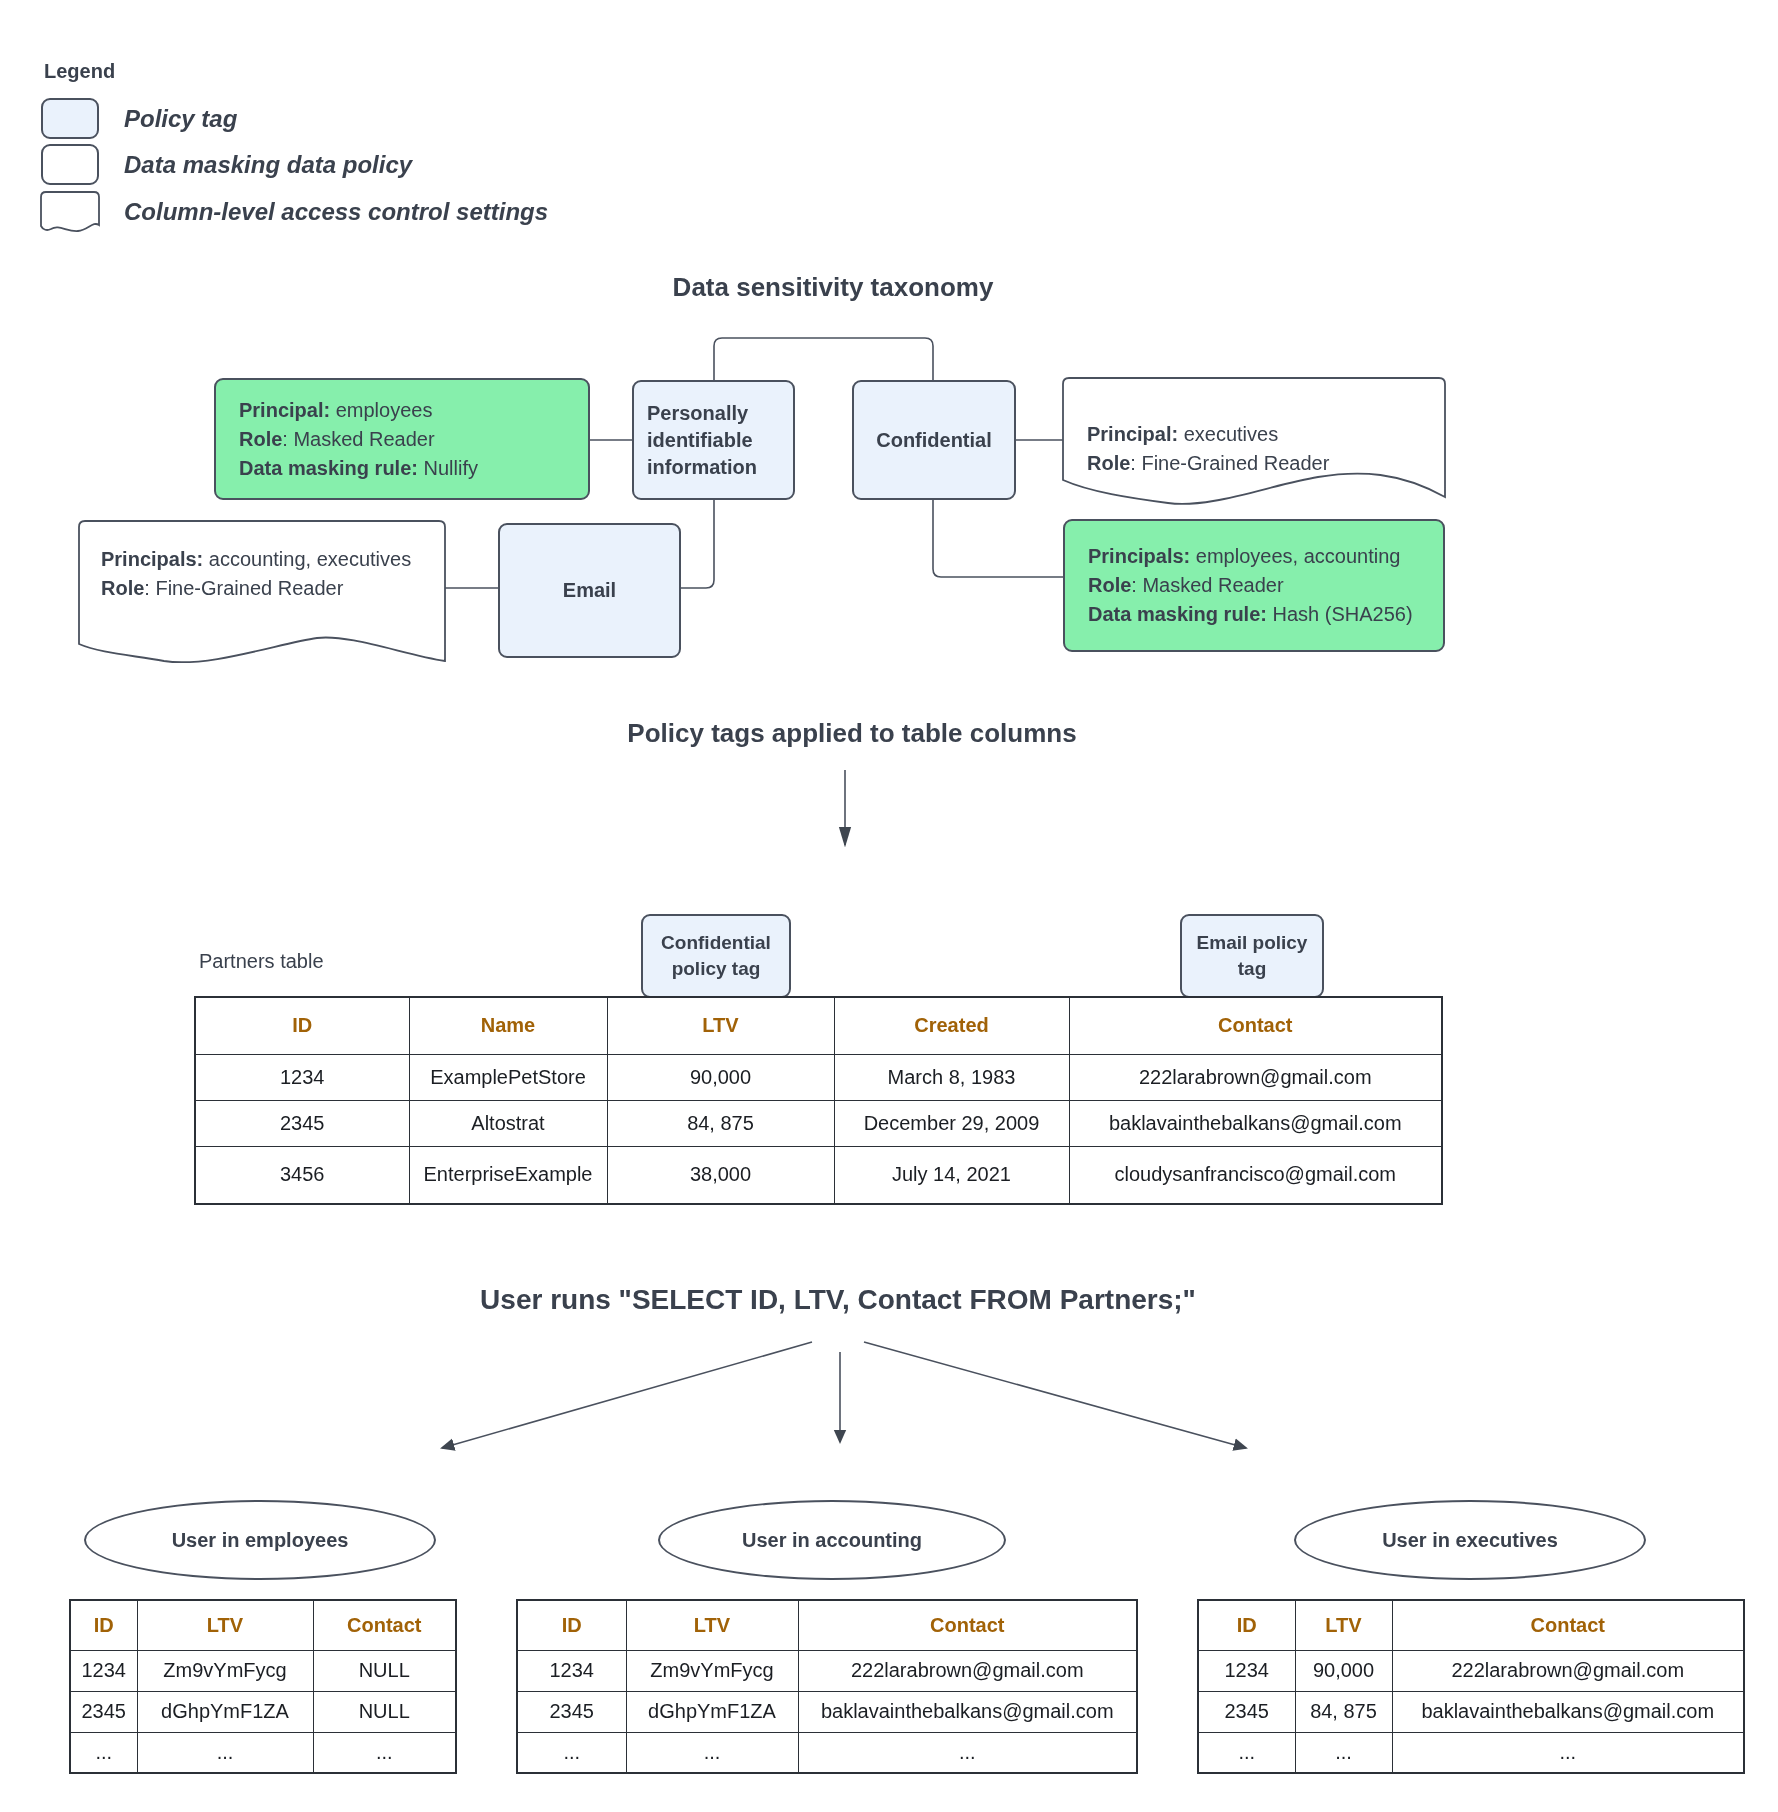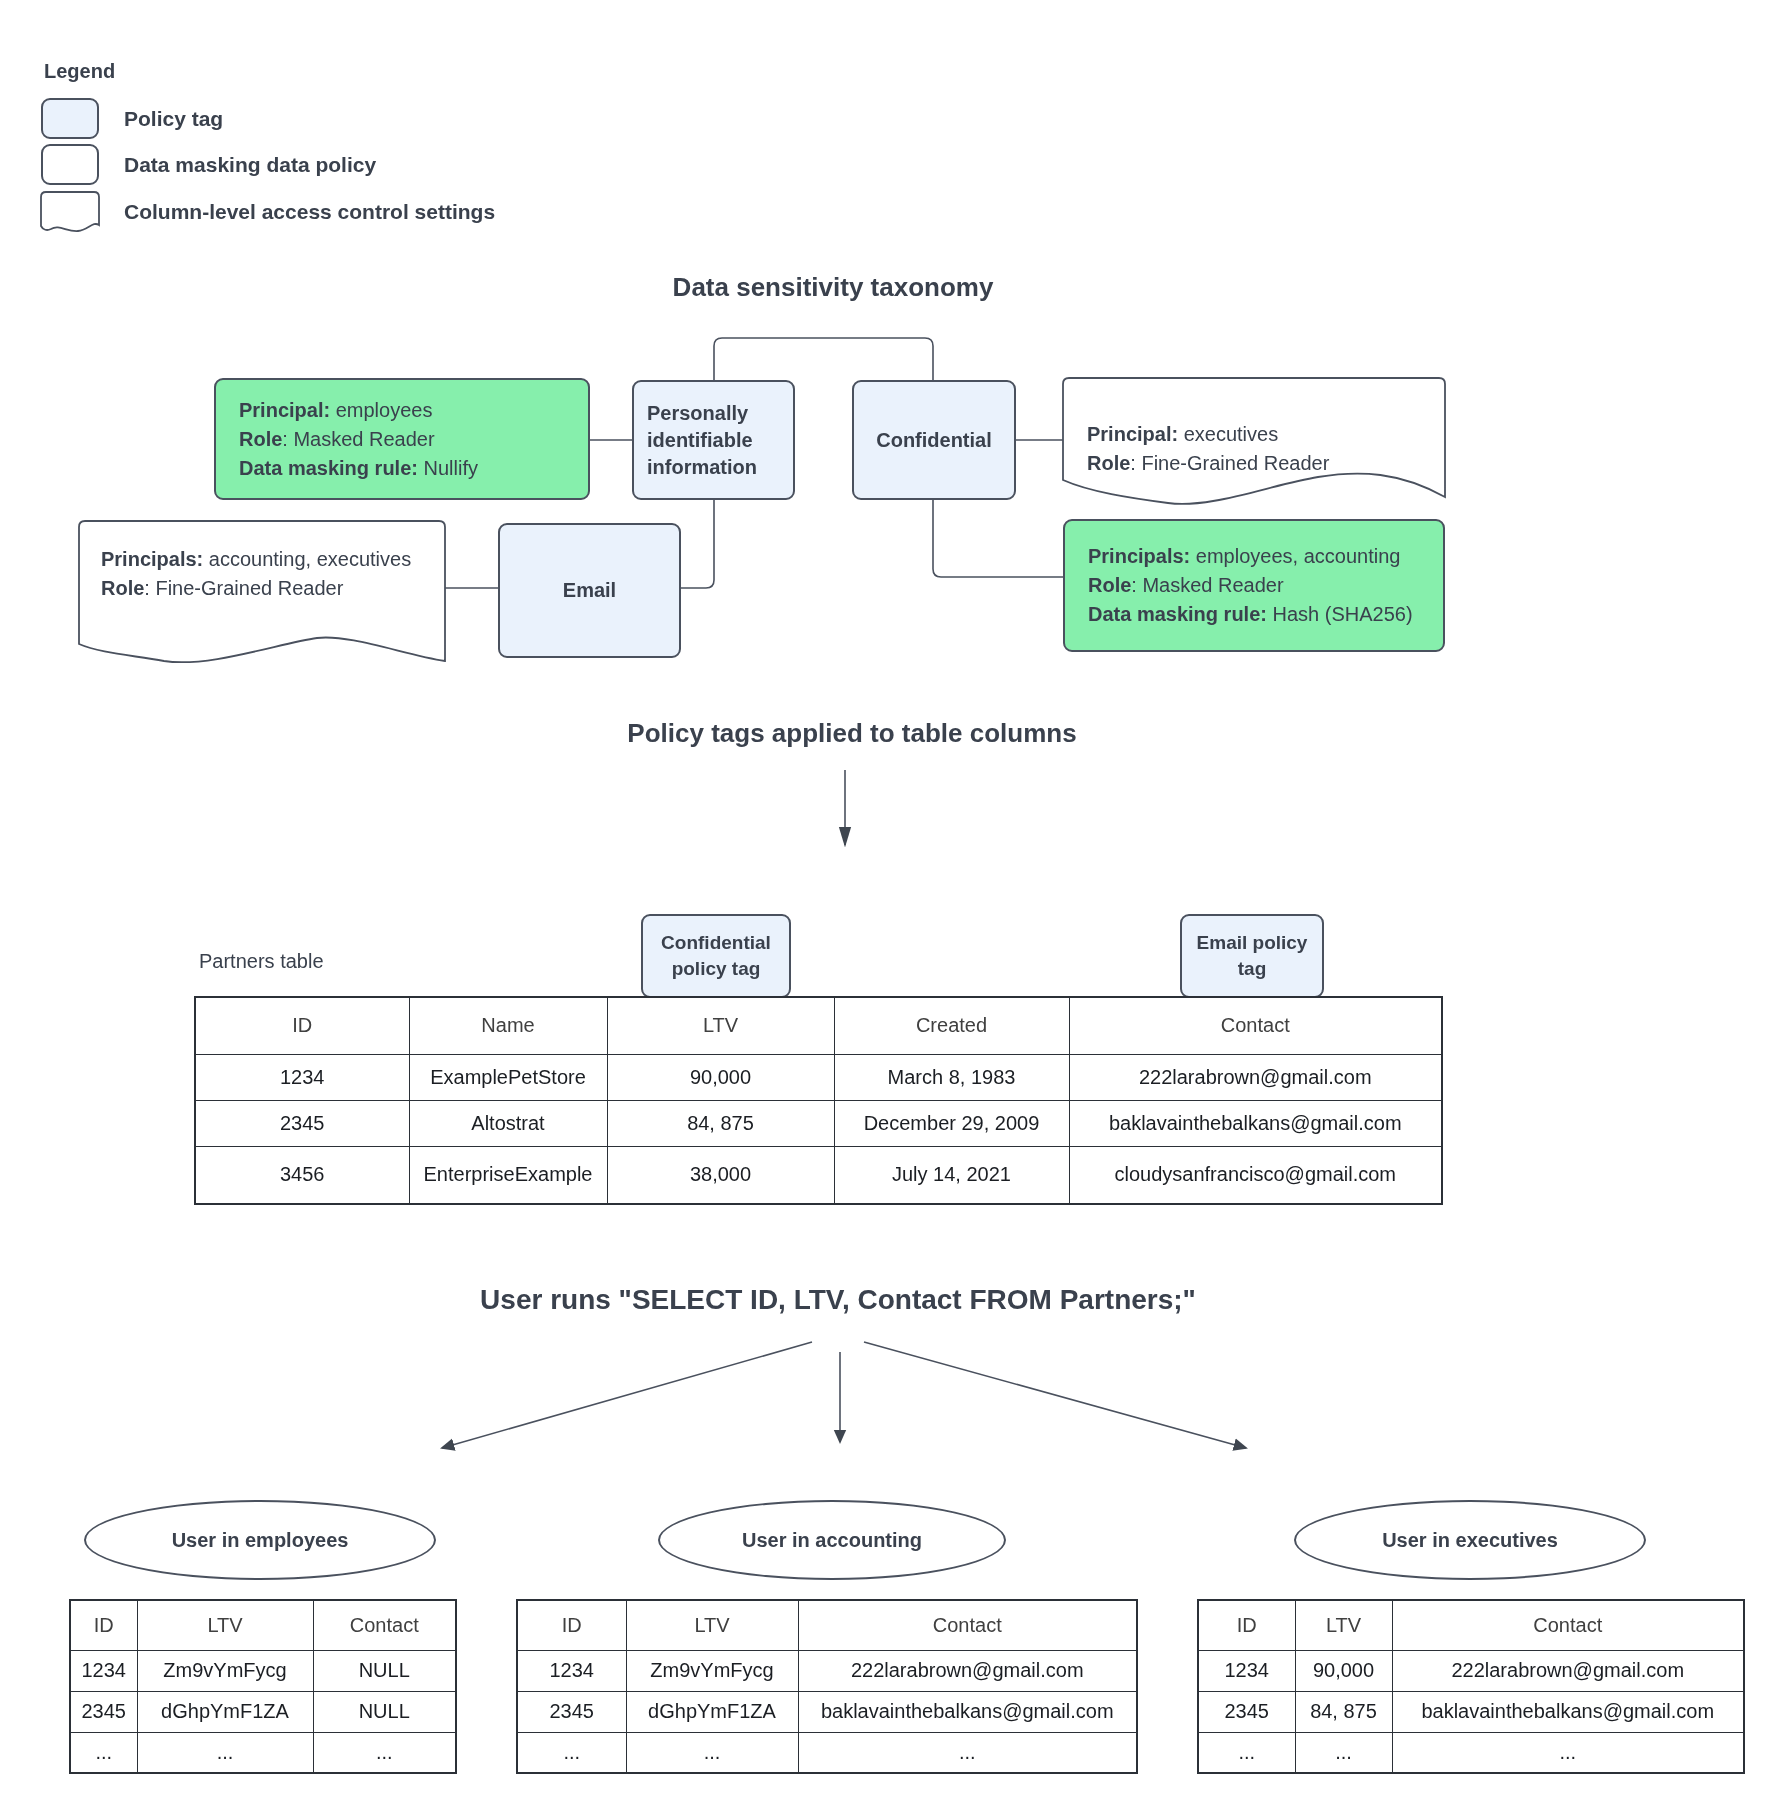--- a/index.html
+++ b/index.html
@@ -26,28 +26,28 @@
   .tag{position:absolute;z-index:2;background:var(--fill);border:2px solid var(--outline);
        border-radius:9px;display:flex;align-items:center;justify-content:center;text-align:center;
        font-weight:bold;font-size:19px;line-height:26px;padding:0 12px;box-sizing:border-box;}
   .oval{position:absolute;z-index:2;background:#fff;border:2px solid var(--outline);
         border-radius:50%;display:flex;align-items:center;justify-content:center;
         font-weight:bold;font-size:20px;box-sizing:border-box;}
   .lgtitle{position:absolute;z-index:2;font-weight:bold;font-size:20px;}
   .sw{position:absolute;z-index:2;width:58px;height:41px;border:2px solid var(--outline);
       border-radius:9px;background:#fff;box-sizing:border-box;}
   .sw.blue{background:var(--fill);}
-  .lg{position:absolute;z-index:2;font-weight:bold;font-size:21px;height:41px;
-      display:flex;align-items:center;}
+  .lg{position:absolute;z-index:2;font-weight:bold;font-size:24px;height:41px;
+      display:flex;align-items:center;font-style:italic;}
   .plabel{position:absolute;z-index:2;font-weight:normal;font-size:20px;}
   table.dt{position:absolute;z-index:2;border-collapse:collapse;table-layout:fixed;background:#fff;
            font-size:20px;color:var(--cell-text);border:2.4px solid var(--table-border);}
   .dt th,.dt td{border:1.4px solid var(--table-border);text-align:center;padding:0 2px;
                 overflow:hidden;white-space:nowrap;}
-  .dt th{font-weight:normal;color:#404040;}
+  .dt th{font-weight:bold;color:#a16207;}
 </style>
 </head>
 <body>
 
 <div id="stage">
 
   <svg class="layer" width="1778" height="1812" viewBox="0 0 1778 1812">
     <defs>
       <marker id="arrS" viewBox="0 0 10 10" refX="8.6" refY="5" markerWidth="9" markerHeight="9" orient="auto-start-reverse">
           <path d="M0,0.6 L10,5 L0,9.4 Z" fill="#3f4650"></path>

